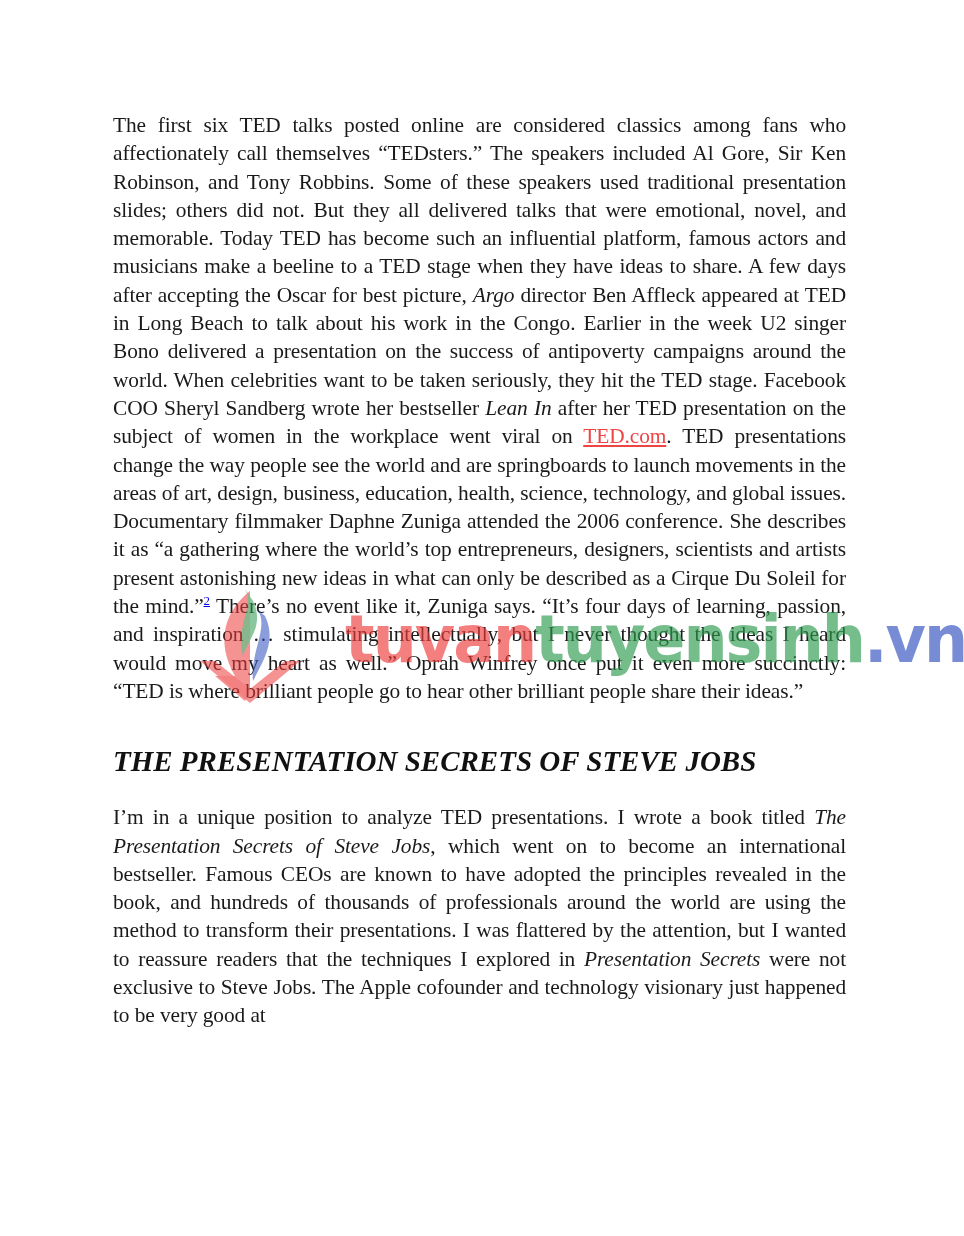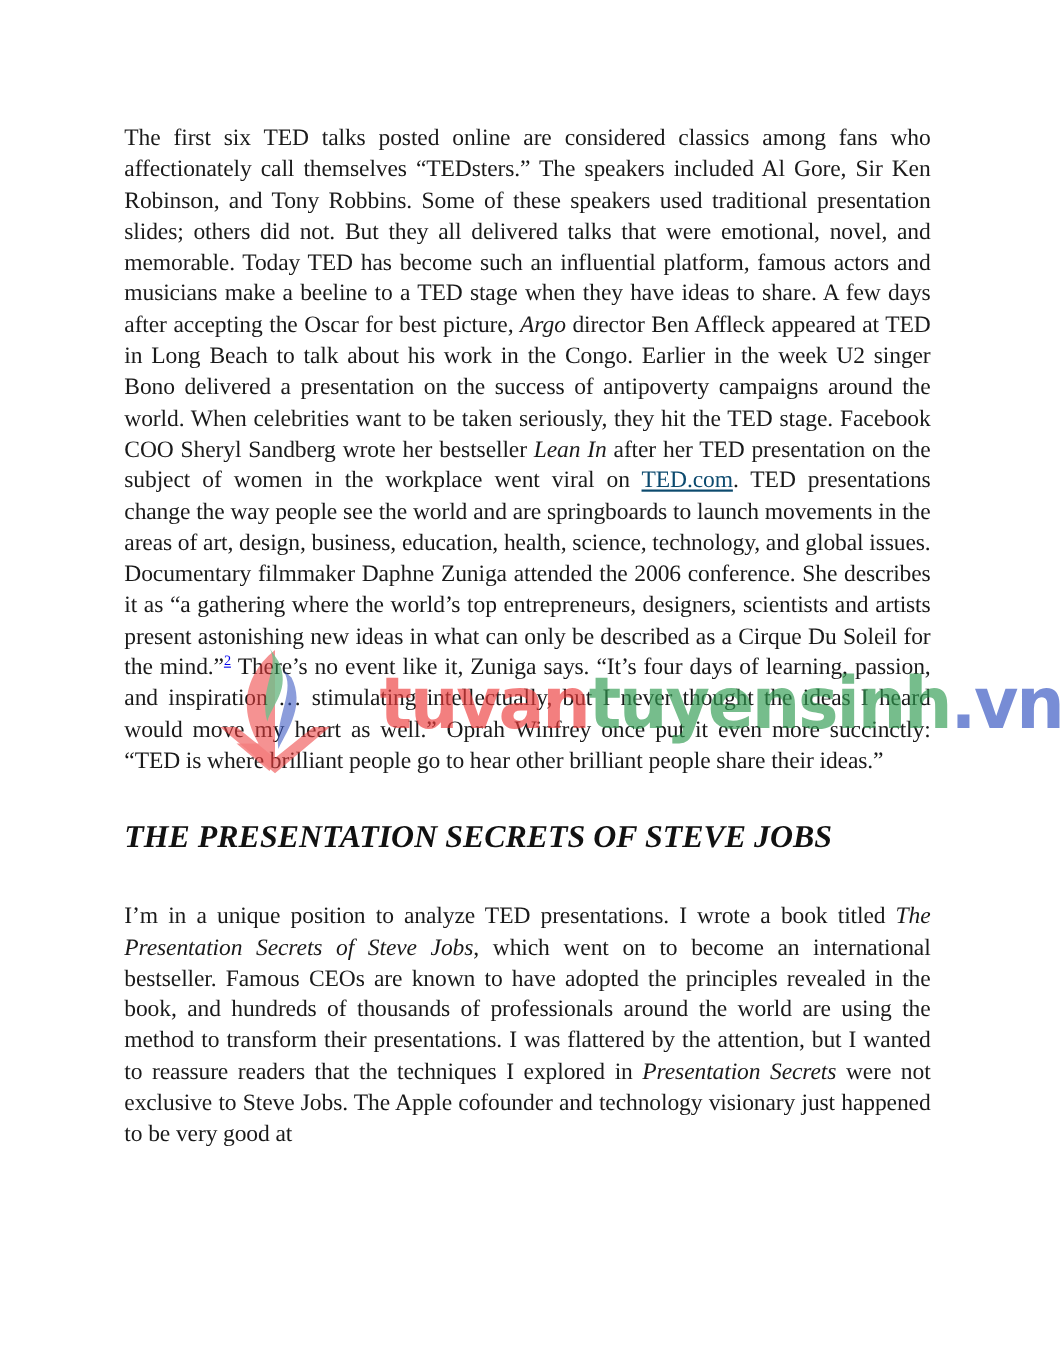--- a/index.html
+++ b/index.html
@@ -7,28 +7,28 @@
   .page {
     position: absolute; left: 113px; top: 111px; width: 733px;
     font-family: "Liberation Serif", "DejaVu Serif", serif;
     color: #1a1a1a;
   }
   .para {
     font-size: 21.4px; line-height: 28.3px; text-align: justify;
     margin: 0; letter-spacing: -0.1px;
   }
   .para em { }
-  .link { color: #0c4a6e; text-decoration: underline; }
+  .link { color: #ef4444; text-decoration: underline; }
   .sup { font-size: 13px; vertical-align: super; line-height: 0; color: #0000ee; text-decoration: underline; }
   .heading {
     font-family: "Liberation Serif", "DejaVu Serif", serif;
     font-weight: bold; font-style: italic; font-size: 29px;
     margin: 38px 0 0 0; line-height: 36px; color: #111;
   }
-  .para2 { margin-top: 39px; }
+  .para2 { margin-top: 24px; }
   .watermark {
     position: absolute; left: 195px; top: 581px; width: 540px; height: 125px;
     pointer-events: none; opacity: 0.65;
   }
   .wm-text {
     position: absolute; left: 150px; top: 28px;
     font-family: "DejaVu Sans", sans-serif; font-weight: bold;
     font-size: 62px; letter-spacing: -2px; line-height: 1;
     transform: scaleY(1.05);
   }

